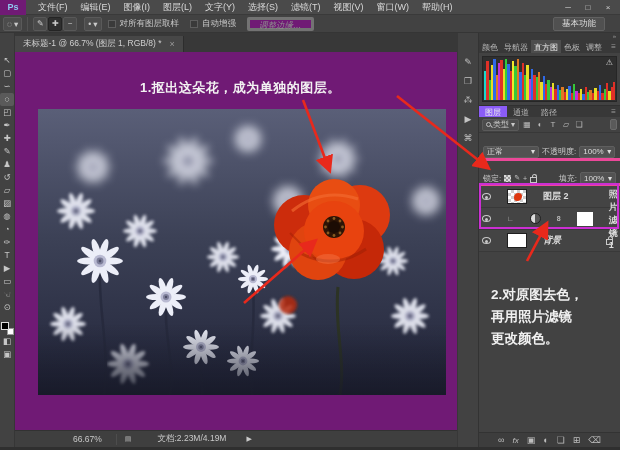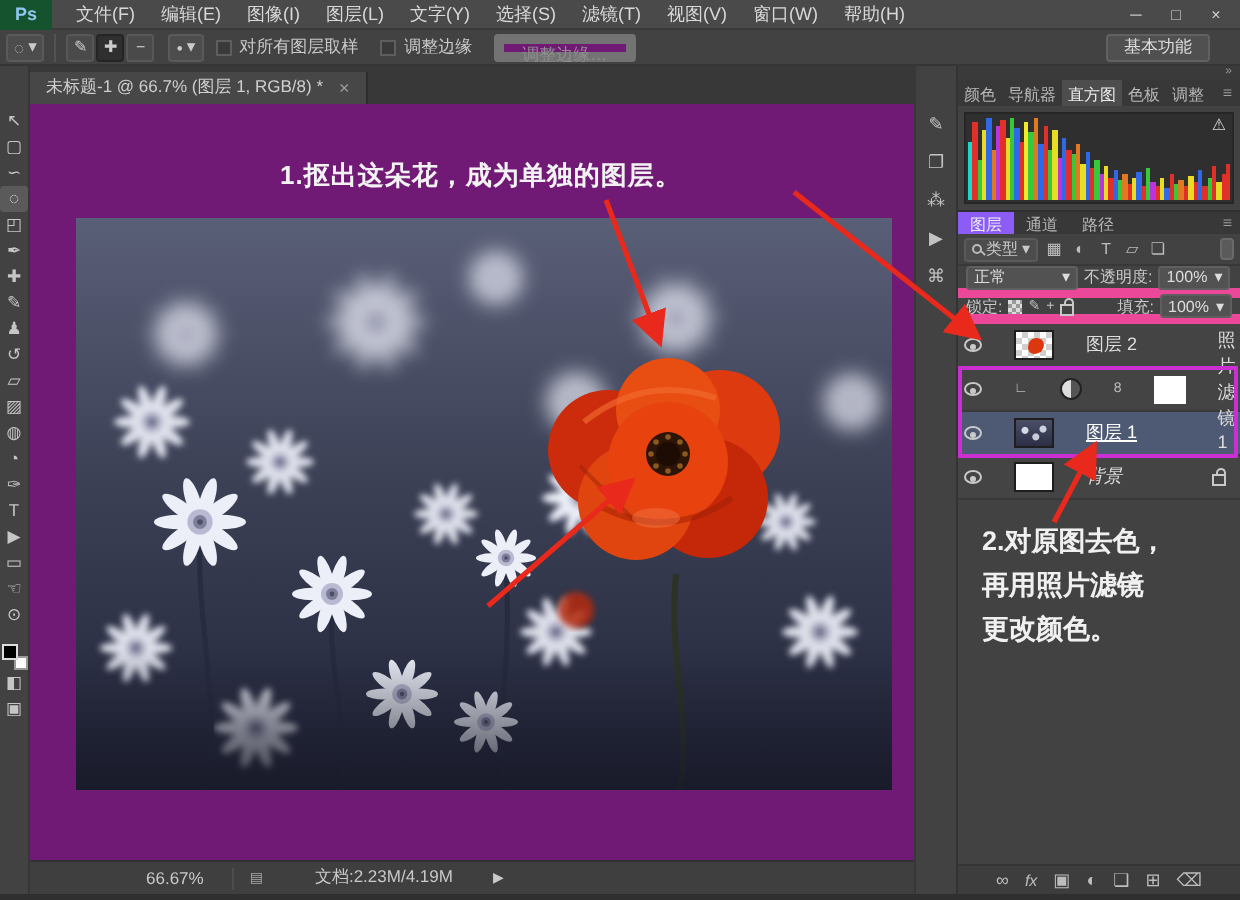--- a/index.html
+++ b/index.html
@@ -3,42 +3,42 @@
 <meta charset="utf-8">
 <style>
   * { margin:0; padding:0; box-sizing:border-box; }
   html,body { width:620px; height:450px; overflow:hidden; background:#2a2a2a;
     font-family:"Liberation Sans","DejaVu Sans",sans-serif; }
   #app { position:relative; width:620px; height:450px; display:flex; flex-direction:column; }
 
   
   #menubar { height:15px; background:#4a4a4a; border-bottom:1px solid #3a3a3a;
     display:flex; align-items:center; font-size:9px; color:#d8d8d8; flex:0 0 15px; }
-  #ps-logo { width:26px; height:15px; background:#14532d; color:#8ec8ef; font-weight:bold;
+  #ps-logo { width:26px; height:15px; background:#701a75; color:#8ec8ef; font-weight:bold;
     font-size:9px; display:flex; align-items:center; justify-content:center; }
   #menus { display:flex; gap:13px; margin-left:12px; }
   #menus span { cursor:default; }
   #win-controls { margin-left:auto; display:flex; gap:4px; margin-right:4px; color:#cfcfcf; }
   #win-controls span { width:16px; text-align:center; font-size:8px; }
 
   
   #optionsbar { height:18px; background:#424242; border-bottom:1px solid #353535;
     display:flex; align-items:center; font-size:8.5px; color:#c9c9c9; flex:0 0 18px; padding:0 3px; }
   .tool-preset { display:flex; align-items:center; background:#4c4c4c; border:1px solid #5a5a5a;
     border-radius:2px; height:14px; padding:0 3px; gap:2px; }
   .vsep { width:1px; height:14px; background:#333; margin:0 5px; border-right:1px solid #525252; }
   .mode-btn { width:14px; height:14px; background:#4a4a4a; border:1px solid #585858; color:#ccc;
     font-size:8px; line-height:12px; text-align:center; border-radius:2px; margin-right:1px; }
   .mode-btn.active { background:#2f2f2f; border-color:#242424; }
   .brush-pick { display:flex; align-items:center; gap:2px; margin:0 6px; background:#4c4c4c;
     border:1px solid #5a5a5a; border-radius:2px; height:14px; padding:0 3px; }
   .chk { display:flex; align-items:center; gap:4px; margin-right:11px; }
   .chk .box { width:8px; height:8px; background:#3a3a3a; border:1px solid #5e5e5e; }
-  #refine-edge { background:#701a75; border:5px solid #737373; border-radius:2px; color:#8f8f8f;
-    font-size:8.5px; height:14px; padding:0 9px; }
+  #refine-edge { background:#701a75; border:3px solid #737373; border-radius:2px; color:#8f8f8f;
+    font-size:8.5px; height:14px; padding:0 9px;font-style:italic; }
   #workspace { margin-left:auto; background:#505050; border:1px solid #616161; border-radius:2px;
     color:#ddd; font-size:8.5px; height:14px; padding:0 8px; margin-right:12px; }
 
   
   #main { flex:1; display:flex; min-height:0; }
 
   
   #toolbox { width:15px; background:#424242; border-right:1px solid #363636; display:flex;
     flex-direction:column; align-items:center; padding-top:21px; flex:0 0 15px; }
   .tool { width:14px; height:13px; line-height:13px; text-align:center; font-size:8.5px; color:#c6c6c6; }
@@ -94,39 +94,39 @@
     border-bottom:1px solid #383838; flex:0 0 16px; }
   #filter-combo { display:flex; align-items:center; gap:2px; background:#4c4c4c;
     border:1px solid #5a5a5a; border-radius:2px; height:12px; padding:0 3px; }
   .mag { width:5px; height:5px; border:1px solid #bbb; border-radius:50%; position:relative; }
   .mag::after { content:""; position:absolute; width:3px; height:1px; background:#bbb;
     transform:rotate(45deg); right:-3px; bottom:-1px; }
   .f-ic { font-size:8px; color:#bdbdbd; width:10px; text-align:center; }
   #filter-toggle { margin-left:auto; width:7px; height:11px; background:#5a5a5a;
     border:1px solid #6a6a6a; border-radius:2px; }
 
-  .panel-row { display:flex; align-items:center; padding:0 4px; border-bottom:5px solid #ec4899; }
+  .panel-row { display:flex; align-items:center; padding:0 4px; border-bottom:3px solid #ec4899;margin-top:12px; }
   #blend-row { height:16px; flex:0 0 16px; gap:3px; }
   .select { display:flex; align-items:center; justify-content:space-between; background:#525252;
     border:1px solid #5f5f5f; border-radius:2px; height:12px; padding:0 3px; color:#ddd; }
   #blend-select { width:56px; }
   .mini-select { width:36px; }
   #lock-row { height:13px; flex:0 0 13px; gap:3px; }
   .lock-ic { font-size:7px; color:#c0c0c0; }
   .checker-ic { width:7px; height:7px;
     background-image:linear-gradient(45deg,#999 25%,transparent 25%,transparent 75%,#999 75%),
       linear-gradient(45deg,#999 25%,#ddd 25%,#ddd 75%,#999 75%);
     background-size:4px 4px; background-position:0 0,2px 2px; }
   .padlock { width:7px; height:6px; border:1px solid #c9c9c9; position:relative; margin-top:3px; }
   .padlock::before { content:""; position:absolute; top:-4px; left:1px; width:3px; height:3px;
     border:1px solid #c9c9c9; border-bottom:none; border-radius:3px 3px 0 0; }
 
   #layers-list { flex:0 0 88px; }
   .layer-row { height:22px; display:flex; align-items:center; gap:16px; background:#444;
-    border-bottom:1px solid #393939; padding:0 3px; font-size:9px; color:#ddd; }
+    border-bottom:1px solid #393939; padding:0 3px; font-size:9px; color:#ddd;font-weight:bold; }
   .layer-row.selected { background:#4e5a74; color:#fff; }
   .eye { width:9px; height:7px; border:1px solid #c9c9c9; border-radius:50%; position:relative; flex:0 0 9px; }
   .eye::after { content:""; position:absolute; left:2px; top:1.5px; width:3px; height:3px;
     border-radius:50%; background:#c9c9c9; }
   .thumb { width:20px; height:15px; border:1px solid #1e1e1e; flex:0 0 20px; }
   .thumb-checker { position:relative;
     background-image:linear-gradient(45deg,#cfcfcf 25%,transparent 25%,transparent 75%,#cfcfcf 75%),
       linear-gradient(45deg,#cfcfcf 25%,#fff 25%,#fff 75%,#cfcfcf 75%);
     background-size:6px 6px; background-position:0 0,3px 3px; }
   .thumb-checker::after { content:""; position:absolute; left:6px; top:3px; width:8px; height:8px;
@@ -198,21 +198,21 @@
     <div class="brush-pick">
       <span>•</span>
       <span>▾</span>
     </div>
     <label class="chk">
       <span class="box"></span>
       <span>对所有图层取样</span>
     </label>
     <label class="chk">
       <span class="box"></span>
-      <span>调整边缘</span>
+      <span>自动增强</span>
     </label>
     <button id="refine-edge">调整边缘…</button>
     <button id="workspace">基本功能</button>
   </div>
 
   <div id="main">
 
     <div id="toolbox">
       <span class="tool">↖</span>
       <span class="tool">▢</span>
@@ -498,25 +498,20 @@
           <span class="lname">图层 2</span>
         </div>
         <div class="layer-row">
           <span class="eye"></span>
           <span class="clip-ic">∟</span>
           <span class="adj-ic"></span>
           <span class="link8">8</span>
           <span class="thumb-mask"></span>
           <span class="lname">照片滤镜 1</span>
         </div>
-        <div class="layer-row selected">
-          <span class="eye"></span>
-          <span class="thumb thumb-photo"></span>
-          <span class="lname underline">图层 1</span>
-        </div>
         <div class="layer-row">
           <span class="eye"></span>
           <span class="thumb thumb-white"></span>
           <span class="lname italic">背景</span>
           <span class="padlock row-lock"></span>
         </div>
       </div>
 
       <div id="panel-empty">
         <div id="note2">

